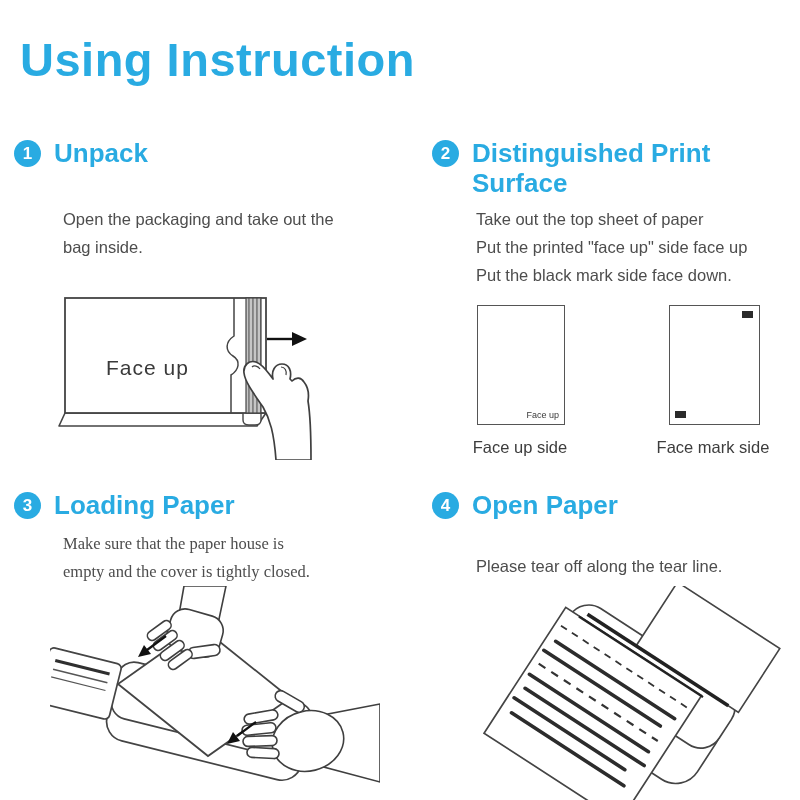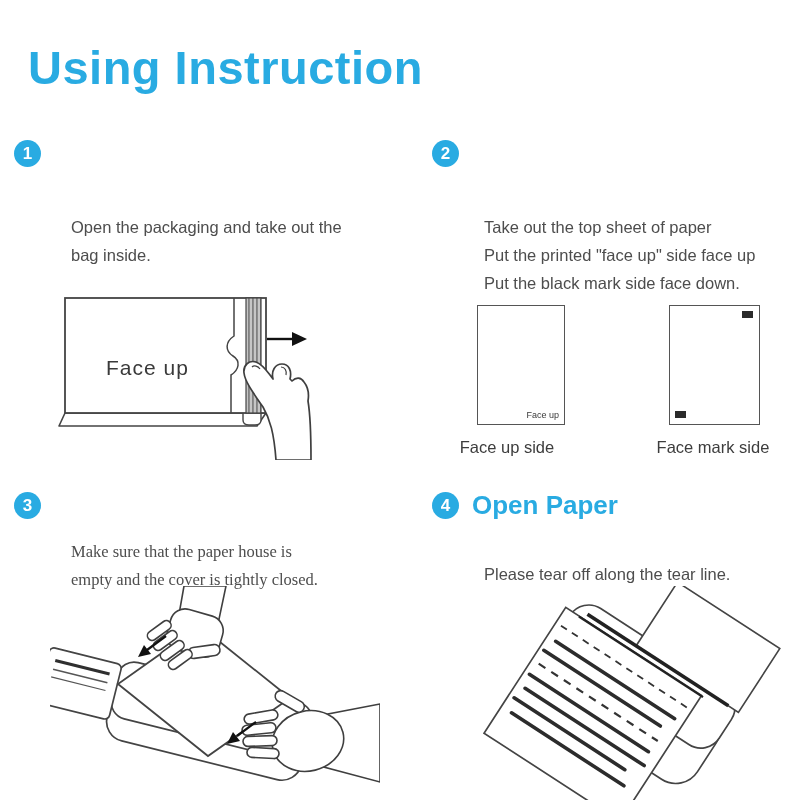--- a/index.html
+++ b/index.html
@@ -2,62 +2,65 @@
 <html><head>
 <meta charset="utf-8">
 <style>
   html,body{margin:0;padding:0;}
   body{
     width:800px;height:800px;position:relative;background:#ffffff;
     font-family:"Liberation Sans","DejaVu Sans",sans-serif;
     overflow:hidden;color:#4d4d4d;
   }
   .page-title{
-    position:absolute;left:16px;top:28px;margin:12px;
+    position:absolute;left:16px;top:28px;margin:4px;
     font-size:47px;font-weight:bold;color:#29abe2;letter-spacing:.5px;
   }
   .section-header{position:absolute;display:flex;gap:13px;align-items:flex-start;}
   .badge{
     flex:none;width:27px;height:27px;border-radius:50%;background:#29abe2;
     color:#fff;font-size:17px;font-weight:bold;display:flex;align-items:center;justify-content:center;
     margin-top:2px;
   }
   .section-title{margin:0;font-size:26px;font-weight:bold;color:#29abe2;line-height:30px;}
   .section-body{
     position:absolute;font-size:16.5px;line-height:28px;color:#4d4d4d;
-    white-space:pre-line;margin:16px;
+    white-space:pre-line;margin:8px;
   }
   .illo{position:absolute;}
   .sheet{position:absolute;background:#fff;border:1.5px solid #555;}
   .sheet-label{position:absolute;right:5px;bottom:4px;font-size:9px;color:#3a3a3a;}
   .mark{position:absolute;width:11px;height:7px;background:#2b2b2b;}
   .mark.tr{top:5px;right:6px;}
   .mark.bl{bottom:6px;left:5px;}
   .caption{position:absolute;font-size:16.5px;color:#3d3d3d;text-align:center;}
 </style>
 </head>
 <body>
 
 <h1 class="page-title">Using Instruction</h1>
 
 <div class="section-header" style="left:14px;top:138px;">
   <span class="badge">1</span>
+  <h2 class="section-title">Unpack</h2>
 </div>
 <p class="section-body" style="left:55px;top:197px;">Open the packaging and take out the
 bag inside.</p>
 
 <div class="section-header" style="left:432px;top:138px;">
   <span class="badge">2</span>
+  <h2 class="section-title" style="max-width:300px;">Distinguished Print Surface</h2>
 </div>
 <p class="section-body" style="left:468px;top:197px;">Take out the top sheet of paper
 Put the printed "face up" side face up
 Put the black mark side face down.</p>
 
 <div class="section-header" style="left:14px;top:490px;">
   <span class="badge">3</span>
+  <h2 class="section-title">Loading Paper</h2>
 </div>
 <p class="section-body" style="left:55px;top:522px;font-family:Liberation Serif, serif;">Make sure that the paper house is
 empty and the cover is tightly closed.</p>
 
 <div class="section-header" style="left:432px;top:490px;">
   <span class="badge">4</span>
   <h2 class="section-title">Open Paper</h2>
 </div>
 <p class="section-body" style="left:468px;top:544px;">Please tear off along the tear line.</p>
 
@@ -83,21 +86,21 @@
   </g>
 </svg>
 
 <div class="sheet" style="left:477px;top:305px;width:86px;height:118px;">
   <span class="sheet-label">Face up</span>
 </div>
 <div class="sheet" style="left:669px;top:305px;width:89px;height:118px;">
   <span class="mark tr"></span>
   <span class="mark bl"></span>
 </div>
-<div class="caption" style="left:442px;top:438px;width:130px;">Face up side</div>
+<div class="caption" style="left:455px;top:438px;width:130px;">Face up side</div>
 <div class="caption" style="left:640px;top:438px;width:146px;">Face mark side</div>
 
 <svg class="illo" style="left:50px;top:586px;" width="330" height="214" viewBox="0 0 330 214">
   <g transform="rotate(14 120 135)" fill="#fff" stroke="#444" stroke-width="1.7">
     <rect x="58" y="104" width="200" height="62" rx="20"></rect>
     <rect x="58" y="86" width="200" height="58" rx="17"></rect>
     <rect x="-14" y="92" width="74" height="57" rx="5"></rect>
     <line x1="-6" y1="104" x2="50" y2="104" stroke="#2f2f2f" stroke-width="3"></line>
     <line x1="-6" y1="113" x2="50" y2="113" stroke="#555" stroke-width="1.6"></line>
     <line x1="-6" y1="121" x2="50" y2="121" stroke="#555" stroke-width="1.2"></line>

